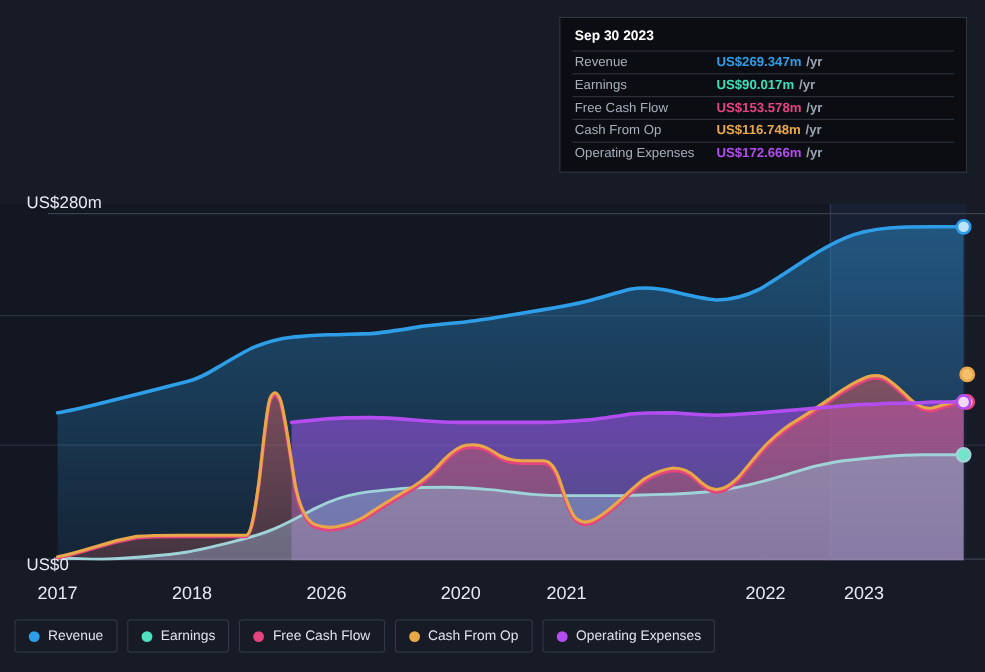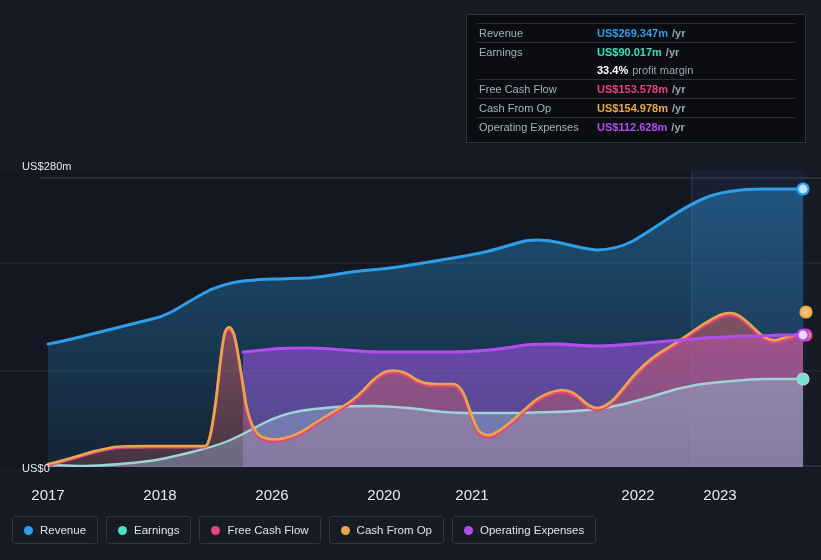--- a/index.html
+++ b/index.html
@@ -21,21 +21,21 @@
     position: absolute;
     left: 0; top: 0;
     width: 821px; height: 505px;
   }
   #chart-svg { display: block; }
 
   
   .axis-label {
     position: absolute;
     color: #e6eaf2;
-    font-size: 11px;
+    font-size: 14px;
     letter-spacing: 0.1px;
     white-space: nowrap;
   }
   #ylabel-top { left: 22px; top: 160px; }
   #ylabel-zero { left: 22px; top: 462px; }
   .xtick {
     position: absolute;
     top: 486px;
     color: #e6eaf2;
     font-size: 15px;
@@ -466,54 +466,50 @@
     <div class="xtick" style="left:48px">2017</div>
     <div class="xtick" style="left:160px">2018</div>
     <div class="xtick" style="left:272px">2026</div>
     <div class="xtick" style="left:384px">2020</div>
     <div class="xtick" style="left:472px">2021</div>
     <div class="xtick" style="left:638px">2022</div>
     <div class="xtick" style="left:720px">2023</div>
   </div>
 
   <div id="tooltip">
+    <div id="tooltip-date">Sep 30 2023</div>
 
     <div class="tt-row">
       <span class="tt-name">Revenue</span>
       <span class="tt-val" style="color:#2f9ee8">US$269.347m</span>
       <span class="tt-unit">/yr</span>
     </div>
 
     <div class="tt-row">
       <span class="tt-name">Earnings</span>
       <span class="tt-val" style="color:#3ee0bb">US$90.017m</span>
       <span class="tt-unit">/yr</span>
     </div>
 
-    <div class="tt-row" style="border-top:none">
-      <span class="tt-name"></span>
-      <span class="tt-sub-val">33.4%</span>
-      <span class="tt-sub-label">profit margin</span>
-    </div>
 
     <div class="tt-row">
       <span class="tt-name">Free Cash Flow</span>
       <span class="tt-val" style="color:#e4457f">US$153.578m</span>
       <span class="tt-unit">/yr</span>
     </div>
 
     <div class="tt-row">
       <span class="tt-name">Cash From Op</span>
-      <span class="tt-val" style="color:#e8a84a">US$154.978m</span>
+      <span class="tt-val" style="color:#e8a84a">US$116.748m</span>
       <span class="tt-unit">/yr</span>
     </div>
 
     <div class="tt-row">
       <span class="tt-name">Operating Expenses</span>
-      <span class="tt-val" style="color:#b44df0">US$112.628m</span>
+      <span class="tt-val" style="color:#b44df0">US$172.666m</span>
       <span class="tt-unit">/yr</span>
     </div>
   </div>
 
   <div id="legend">
     <div class="legend-item">
       <span class="legend-dot" style="background:#2f9ee8"></span>
       <span class="legend-label">Revenue</span>
     </div>
     <div class="legend-item">

